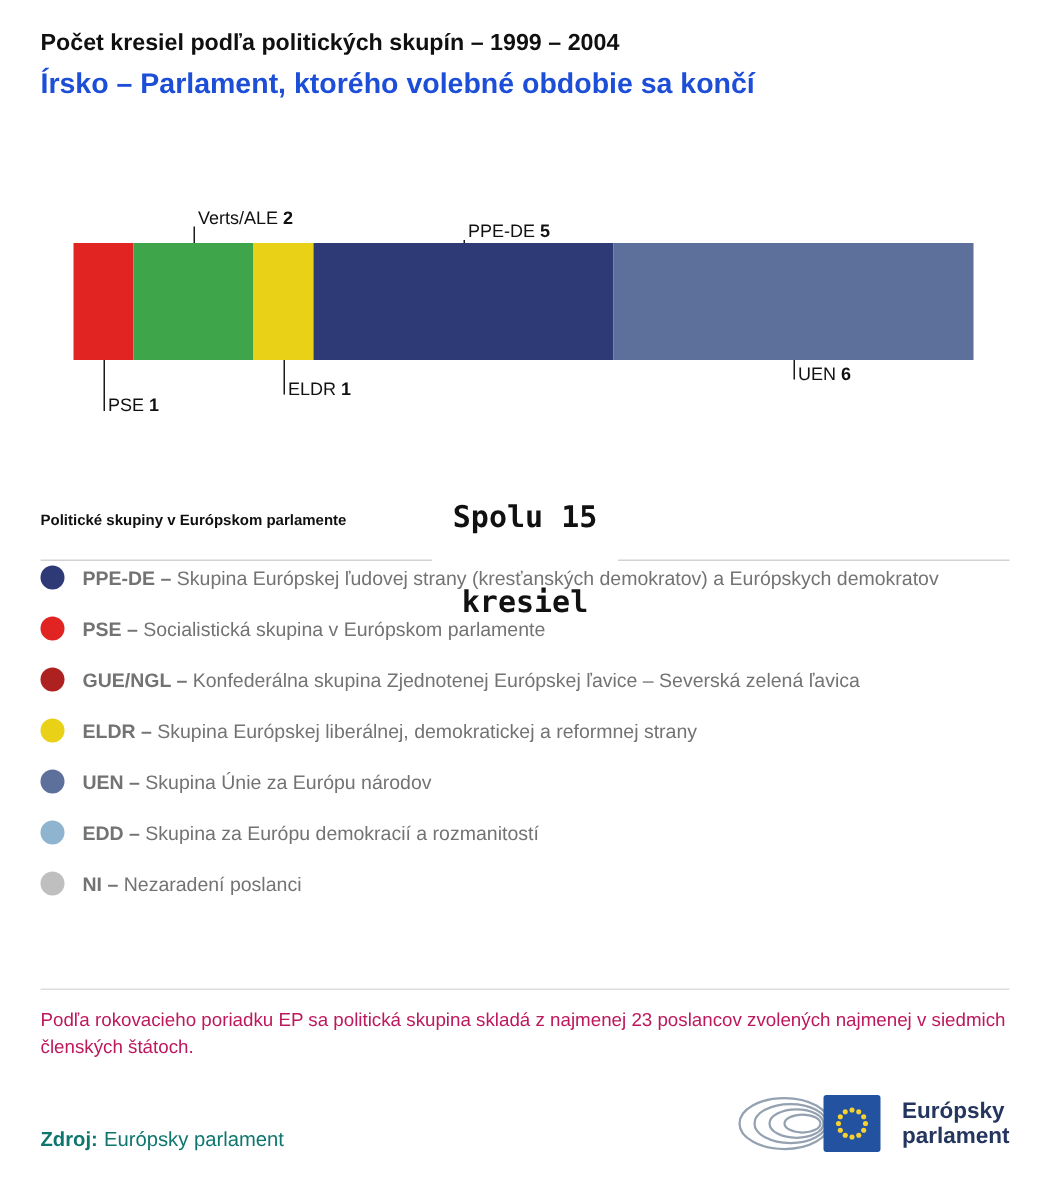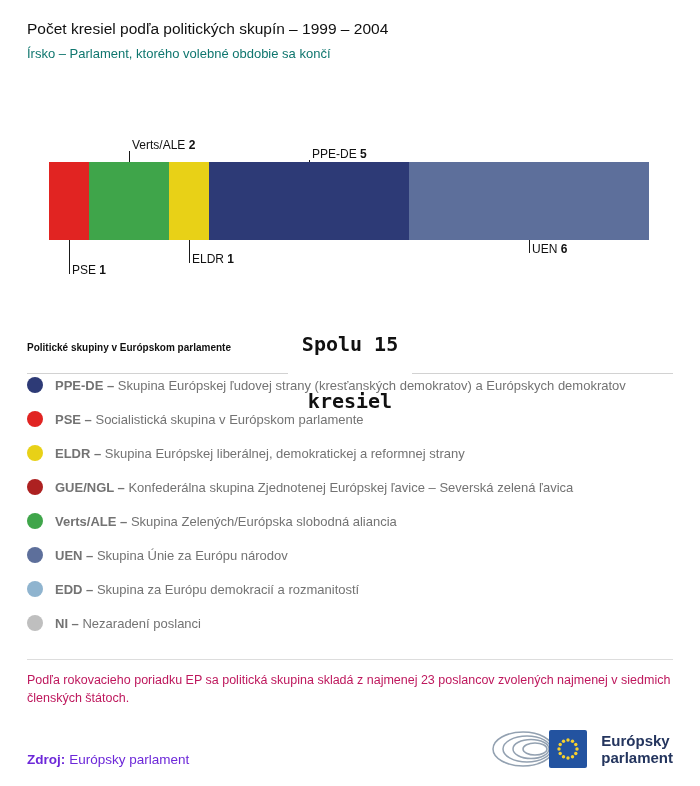--- a/index.html
+++ b/index.html
@@ -1,21 +1,21 @@
 <!DOCTYPE html>
 <html><head>
 <meta charset="utf-8">
 <style>
   html,body{margin:0;padding:0;background:#fff;}
   .page{
     position:relative;width:700px;height:786px;background:#ffffff;
     font-family:"Liberation Sans",sans-serif;color:#111;overflow:hidden;
   }
-  .title{position:absolute;left:27px;top:20px;font-size:15.5px;font-weight:400;color:#101010;}
-  .subtitle{position:absolute;left:27px;top:46px;font-size:13px;font-weight:400;color:#0f766e;}
+  .title{position:absolute;left:27px;top:20px;font-size:15.5px;font-weight:700;color:#101010;}
+  .subtitle{position:absolute;left:27px;top:46px;font-size:19px;font-weight:700;color:#1d4ed8;}
 
   
   .chart{position:absolute;left:49px;top:130px;width:600px;height:160px;}
   .bar{position:absolute;left:0;top:32px;width:600px;height:78px;}
   .segment{position:absolute;top:0;height:78px;}
   .connector{position:absolute;width:1px;background:#1a1a1a;}
   .seg-label{position:absolute;font-size:12px;white-space:nowrap;color:#111;}
   .seg-label .b{font-weight:700;}
 
   
@@ -30,21 +30,21 @@
   .legend-heading{position:absolute;left:27px;top:342px;font-size:10px;font-weight:700;color:#101010;}
   .legend-list{position:absolute;left:27px;top:368px;width:646px;}
   .legend-row{display:flex;align-items:center;height:34px;gap:12px;}
   .dot{width:16px;height:16px;border-radius:50%;flex:0 0 16px;}
   .legend-text{font-size:13px;color:#737373;white-space:nowrap;}
   .legend-text .b{font-weight:700;}
 
   
   .divider{position:absolute;left:27px;right:27px;top:659px;height:1px;background:#ddd;}
   .footnote{position:absolute;left:27px;right:27px;top:671px;font-size:12.5px;line-height:1.45;color:#be185d;}
-  .source{position:absolute;left:27px;top:752px;font-size:13.5px;color:#6d28d9;}
+  .source{position:absolute;left:27px;top:752px;font-size:13.5px;color:#0f766e;}
   .source .b{font-weight:700;}
   .source .v{margin-left:4px;}
   .logo{position:absolute;right:27px;top:726px;display:flex;align-items:center;}
   .logo-text{margin-left:8px;font-size:15px;font-weight:700;color:#24355e;line-height:1.15;}
 </style>
 </head>
 <body>
 
 <div class="page">
 
@@ -86,33 +86,29 @@
     <span class="dot" style="background: rgb(45, 58, 118);"></span>
     <span class="legend-text"><span class="b">PPE-DE – </span><span>Skupina Európskej ľudovej strany (kresťanských demokratov) a Európskych demokratov</span></span>
   </div>
 
   <div class="legend-row">
     <span class="dot" style="background: rgb(225, 36, 34);"></span>
     <span class="legend-text"><span class="b">PSE – </span><span>Socialistická skupina v Európskom parlamente</span></span>
   </div>
 
   <div class="legend-row">
-    <span class="dot" style="background: rgb(232, 209, 23);"></span>
-    <span class="legend-text"><span class="b">ELDR – </span><span>Skupina Európskej liberálnej, demokratickej a reformnej strany</span></span>
-  </div>
-
-  <div class="legend-row">
     <span class="dot" style="background: rgb(173, 33, 33);"></span>
     <span class="legend-text"><span class="b">GUE/NGL – </span><span>Konfederálna skupina Zjednotenej Európskej ľavice – Severská zelená ľavica</span></span>
   </div>
 
   <div class="legend-row">
-    <span class="dot" style="background: rgb(63, 165, 74);"></span>
-    <span class="legend-text"><span class="b">Verts/ALE – </span><span>Skupina Zelených/Európska slobodná aliancia</span></span>
+    <span class="dot" style="background: rgb(232, 209, 23);"></span>
+    <span class="legend-text"><span class="b">ELDR – </span><span>Skupina Európskej liberálnej, demokratickej a reformnej strany</span></span>
   </div>
+
 
   <div class="legend-row">
     <span class="dot" style="background: rgb(93, 111, 155);"></span>
     <span class="legend-text"><span class="b">UEN – </span><span>Skupina Únie za Európu národov</span></span>
   </div>
 
   <div class="legend-row">
     <span class="dot" style="background: rgb(143, 180, 207);"></span>
     <span class="legend-text"><span class="b">EDD – </span><span>Skupina za Európu demokracií a rozmanitostí</span></span>
   </div>

